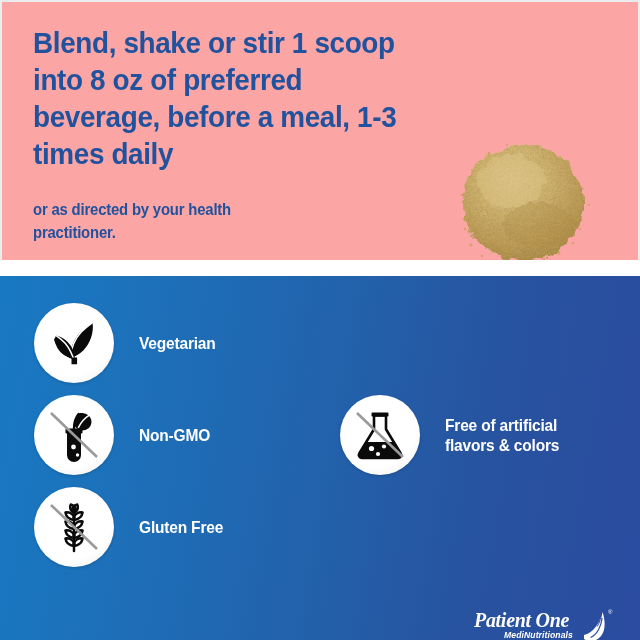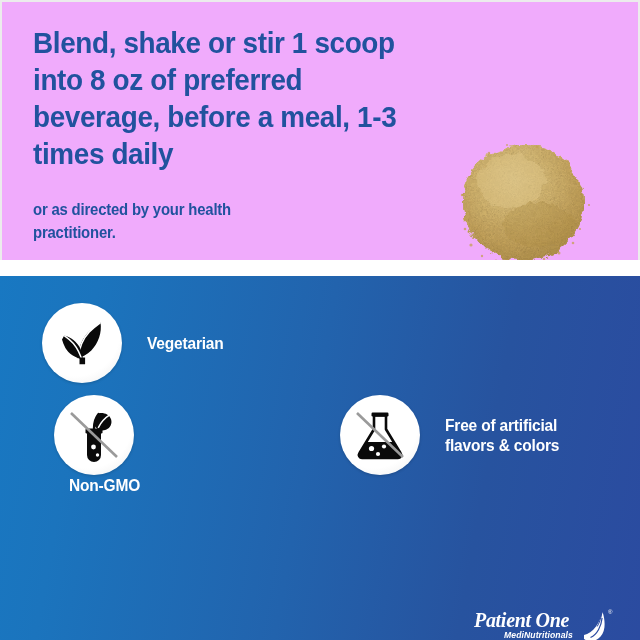--- a/index.html
+++ b/index.html
@@ -18,21 +18,21 @@
     background: #ffffff;
   }
 
   
   #top-panel {
     position: absolute;
     left: 0;
     top: 0;
     width: 640px;
     height: 260px;
-    background: #f0abfc;
+    background: #fca5a5;
     box-sizing: border-box;
     border-left: 2px solid #ececec;
     border-right: 2px solid #ececec;
     border-top: 2px solid #ececec;
     overflow: hidden;
   }
   #headline {
     position: absolute;
     left: 31px;
     top: 22px;
@@ -189,49 +189,70 @@
             <circle cx="13" cy="62" r="1.2"></circle>
           <circle cx="140" cy="72" r="1.1"></circle>
             <circle cx="69" cy="136" r="1.0"></circle>
         </g>
       </svg>
     </div>
   </div>
 
   <div id="blue-panel">
 
-    <div class="badge" style="left:42px; top:27px;">
+    <div class="badge" style="left:34px; top:27px;">
       <div class="badge-circle">
         <svg class="badge-icon" viewBox="0 0 80 80" aria-hidden="true">
           <path d="M58.5 19.5c1.6 9.8-2.1 20.8-9.2 27.9-4.2 4.2-9.2 6.8-13.8 7.8 1-11.4 5.4-21.4 12.6-27.7 3.2-2.8 6.7-5.3 10.4-8z" fill="#0a0a0a"></path>
           <path d="M58.5 19.5c-4.2 3-8.1 6.1-11.3 9.5-6.3 6.7-10 15.9-11.1 25.9" fill="none" stroke="#ffffff" stroke-width="1.6"></path>
           <path d="M22.2 32.6c6.7 1.6 12.7 6.2 15.9 12.6 1.9 3.8 2.7 7.8 2.5 11.2-7.6-1.7-13.9-5.8-17.2-11.5-1.5-2.6-2.6-5.4-3.4-8.3z" fill="#0a0a0a"></path>
           <path d="M22.2 32.6c3.5 2.4 6.7 5 9.2 8 4.4 5.3 7.3 11.9 9.2 18.6" fill="none" stroke="#ffffff" stroke-width="1.5"></path>
           <path d="M37.5 54.5h5.6v6.8h-5.6z" fill="#0a0a0a"></path>
         </svg>
       </div>
       <div class="badge-label">Vegetarian</div>
     </div>
 
-    <div class="badge" style="left:44px; top:119px;flex-direction:column;">
+    <div class="badge" style="left:34px; top:119px;">
       <div class="badge-circle">
         <svg class="badge-icon" viewBox="0 0 80 80" aria-hidden="true">
           <path d="M33 38h14v22a7 7 0 0 1-14 0z" fill="#0a0a0a"></path>
           <rect x="31.5" y="33.5" width="17" height="5" rx="1.2" fill="#0a0a0a"></rect>
           <circle cx="39.5" cy="52" r="2.4" fill="#ffffff"></circle>
           <circle cx="43.5" cy="60" r="1.7" fill="#ffffff"></circle>
           <path d="M40 33.5c0-6 1.6-11 4.6-14.6" fill="none" stroke="#0a0a0a" stroke-width="2.4" stroke-linecap="round"></path>
           <path d="M45.3 18.2c5.6-.6 9.6 1.6 11.4 5.2 1.7 3.5.6 7.9-3 10.4-4 2.8-9.4 1.8-12.1-1.6-2.3-2.9-2-8.1 3.7-14z" fill="#0a0a0a"></path>
           <path d="M44.2 32.8c2.6-5.1 6.4-9.6 11.1-12.6" fill="none" stroke="#ffffff" stroke-width="1.5"></path>
           <line x1="17" y1="18" x2="63" y2="62" stroke="#9a9a9a" stroke-width="2.6"></line>
         </svg>
       </div>
       <div class="badge-label">Non-GMO</div>
     </div>
 
+    <div class="badge" style="left:34px; top:211px;">
+      <div class="badge-circle">
+        <svg class="badge-icon" viewBox="0 0 80 80" aria-hidden="true">
+          <g fill="none" stroke="#0a0a0a" stroke-width="2.5" stroke-linecap="round" stroke-linejoin="round">
+            <line x1="40" y1="22" x2="40" y2="64"></line>
+            <path d="M40 26c-3.5-1.8-4.6-5.4-3.2-8.6 3 .6 5.2 3.2 5.2 6.2"></path>
+            <path d="M40 26c3.5-1.8 4.6-5.4 3.2-8.6-3 .6-5.2 3.2-5.2 6.2"></path>
+            <path d="M40 33c-4.6-.6-8-3.4-8.6-7.6 4.2-.5 7.8 1.9 9.1 5.6"></path>
+            <path d="M40 33c4.6-.6 8-3.4 8.6-7.6-4.2-.5-7.8 1.9-9.1 5.6"></path>
+            <path d="M40 42c-4.6-.6-8-3.4-8.6-7.6 4.2-.5 7.8 1.9 9.1 5.6"></path>
+            <path d="M40 42c4.6-.6 8-3.4 8.6-7.6-4.2-.5-7.8 1.9-9.1 5.6"></path>
+            <path d="M40 51c-4.6-.6-8-3.4-8.6-7.6 4.2-.5 7.8 1.9 9.1 5.6"></path>
+            <path d="M40 51c4.6-.6 8-3.4 8.6-7.6-4.2-.5-7.8 1.9-9.1 5.6"></path>
+            <path d="M40 59c-4.6-.6-8-3.4-8.6-7.6 4.2-.5 7.8 1.9 9.1 5.6"></path>
+            <path d="M40 59c4.6-.6 8-3.4 8.6-7.6-4.2-.5-7.8 1.9-9.1 5.6"></path>
+          </g>
+          <line x1="17" y1="18" x2="63" y2="62" stroke="#9a9a9a" stroke-width="2.6"></line>
+        </svg>
+      </div>
+      <div class="badge-label">Gluten Free</div>
+    </div>
 
 
     <div class="badge" style="left:340px; top:119px;">
       <div class="badge-circle">
         <svg class="badge-icon" viewBox="0 0 80 80" aria-hidden="true">
           <path d="M34 20.5h12v13.8l14.6 23.9A3.1 3.1 0 0 1 58 63H22a3.1 3.1 0 0 1-2.6-4.8L34 34.3z" fill="none" stroke="#0a0a0a" stroke-width="2.6" stroke-linejoin="round"></path>
           <rect x="31.5" y="17.5" width="17" height="4" rx="1.2" fill="#0a0a0a"></rect>
           <path d="M26.4 47h27.2l6.9 11.2A3.1 3.1 0 0 1 58 63H22a3.1 3.1 0 0 1-2.6-4.8z" fill="#0a0a0a"></path>
           <circle cx="31.5" cy="53.5" r="2.6" fill="#ffffff"></circle>
           <circle cx="44" cy="51.5" r="2.1" fill="#ffffff"></circle>

